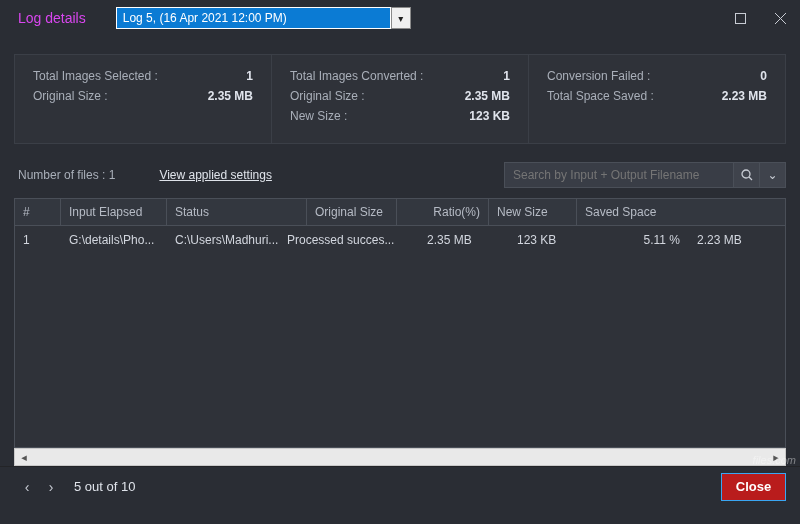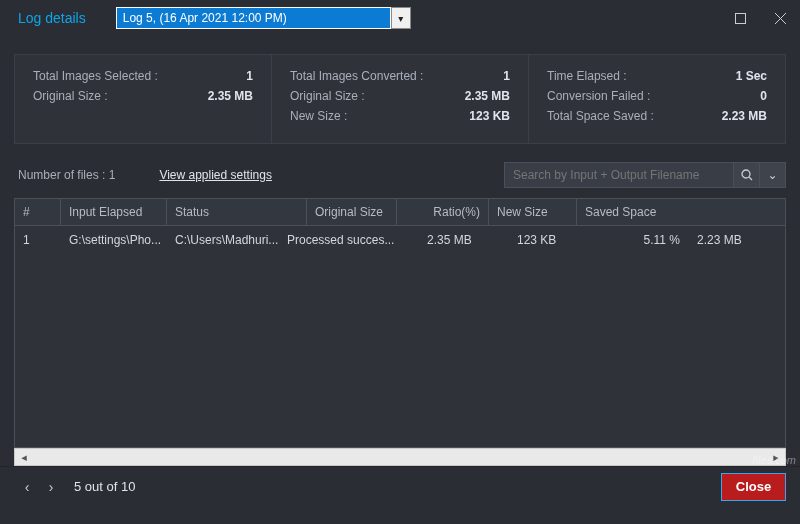--- a/index.html
+++ b/index.html
@@ -1,18 +1,18 @@
 <!DOCTYPE html>
 <html><head>
 <meta charset="utf-8">
 <style>
   * { box-sizing: border-box; margin: 0; padding: 0; font-family: "Segoe UI", Arial, sans-serif; }
   body { width: 800px; height: 524px; background: #2a2d34; color: #c8ccd4; overflow: hidden; font-size: 12px; }
   .titlebar { height: 36px; background: #2a2d34; display: flex; align-items: center; padding: 0 0 0 18px; }
-  .titlebar-title { color: #0ea5e9; font-size: 14px; margin-right: 30px; }
+  .titlebar-title { color: #d946ef; font-size: 14px; margin-right: 30px; }
   .log-select { display: flex; height: 22px; border-radius: 10px; }
   .log-select-value { background: #0b7bd4; color: #fff; border: 1px solid #fff; width: 275px; padding: 2px 6px; font-size: 12px; display: flex; align-items: center; }
   .log-select-btn { width: 20px; background: #f0f0f0; border: 1px solid #8a8a8a; display:flex; align-items:center; justify-content:center; font-size:10px; color:#222;}
   .winbtns { margin-left: auto; display:flex; }
   .winbtn { width: 40px; height: 30px; display:flex; align-items:center; justify-content:center; color:#c8ccd4; }
   .winbtn svg { stroke:#c8ccd4; }
   .stats { display:flex; margin: 18px 14px 14px 14px; background:#2f3239; border:1px solid #3b3f47; }
   .stats-col { flex:1; padding: 14px 18px; border-right:1px solid #3b3f47; }
   .stats-col:last-child { border-right:none; }
   .stats-row { display:flex; justify-content: space-between; margin-bottom: 6px; color:#a9afb9;align-items:center; }
@@ -90,24 +90,20 @@
         <span>Original Size :</span>
         <span class="val">2.35 MB</span>
       </div>
     <div class="stats-row">
         <span>New Size :</span>
         <span class="val">123 KB</span>
       </div>
   </div>
   <div class="stats-col">
     <div class="stats-row">
-        <span>Time Elapsed :</span>
-        <span class="val">1 Sec</span>
-      </div>
-    <div class="stats-row">
         <span>Conversion Failed :</span>
         <span class="val">0</span>
       </div>
     <div class="stats-row">
         <span>Total Space Saved :</span>
         <span class="val">2.23 MB</span>
       </div>
   </div>
 </div>
 
@@ -132,21 +128,21 @@
     <div class="th c-in">Input Elapsed</div>
     <div class="th c-st">Status</div>
     <div class="th c-os">Original Size</div>
     <div class="th c-ra">Ratio(%)</div>
     <div class="th c-ns">New Size</div>
     <div class="th c-sv">Saved Space</div>
   </div>
   <div class="tbody">
     <div class="trow">
       <div class="td c-num">1</div>
-      <div class="td c-in">G:\settings\Pho...</div>
+      <div class="td c-in">G:\details\Pho...</div>
       <div class="td c-out">C:\Users\Madhuri...</div>
       <div class="td c-st">Processed succes...</div>
       <div class="td c-os">2.35 MB</div>
       <div class="td c-ns">123 KB</div>
       <div class="td c-ra">5.11 %</div>
       <div class="td c-sv">2.23 MB</div>
     </div>
   </div>
 </div>
 

